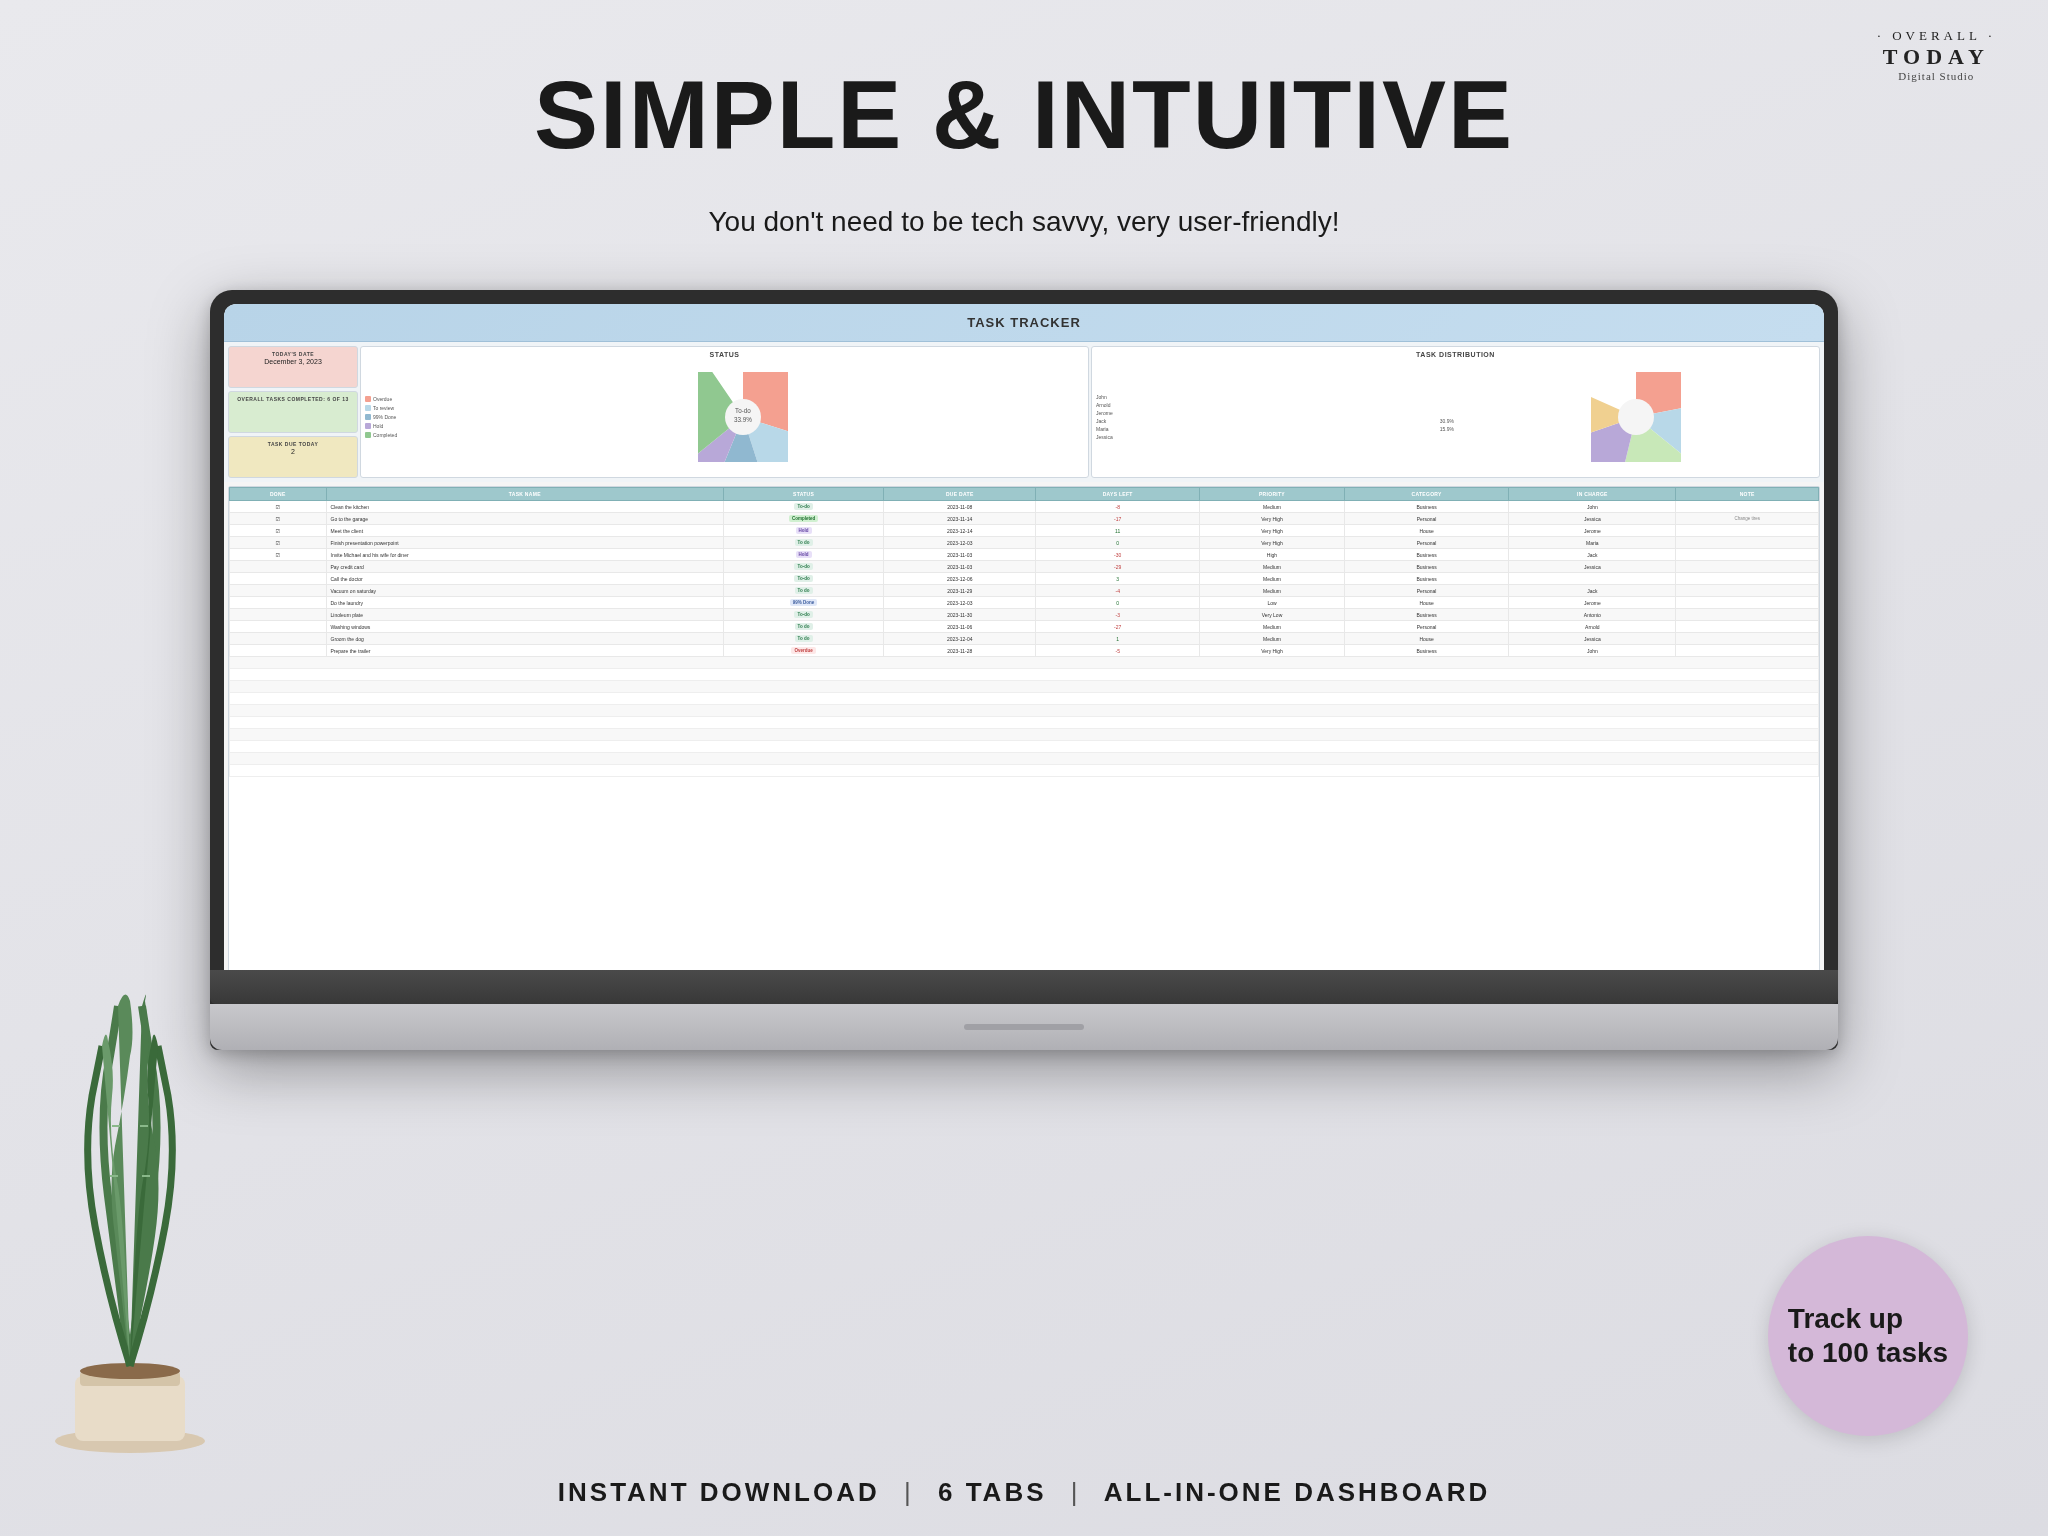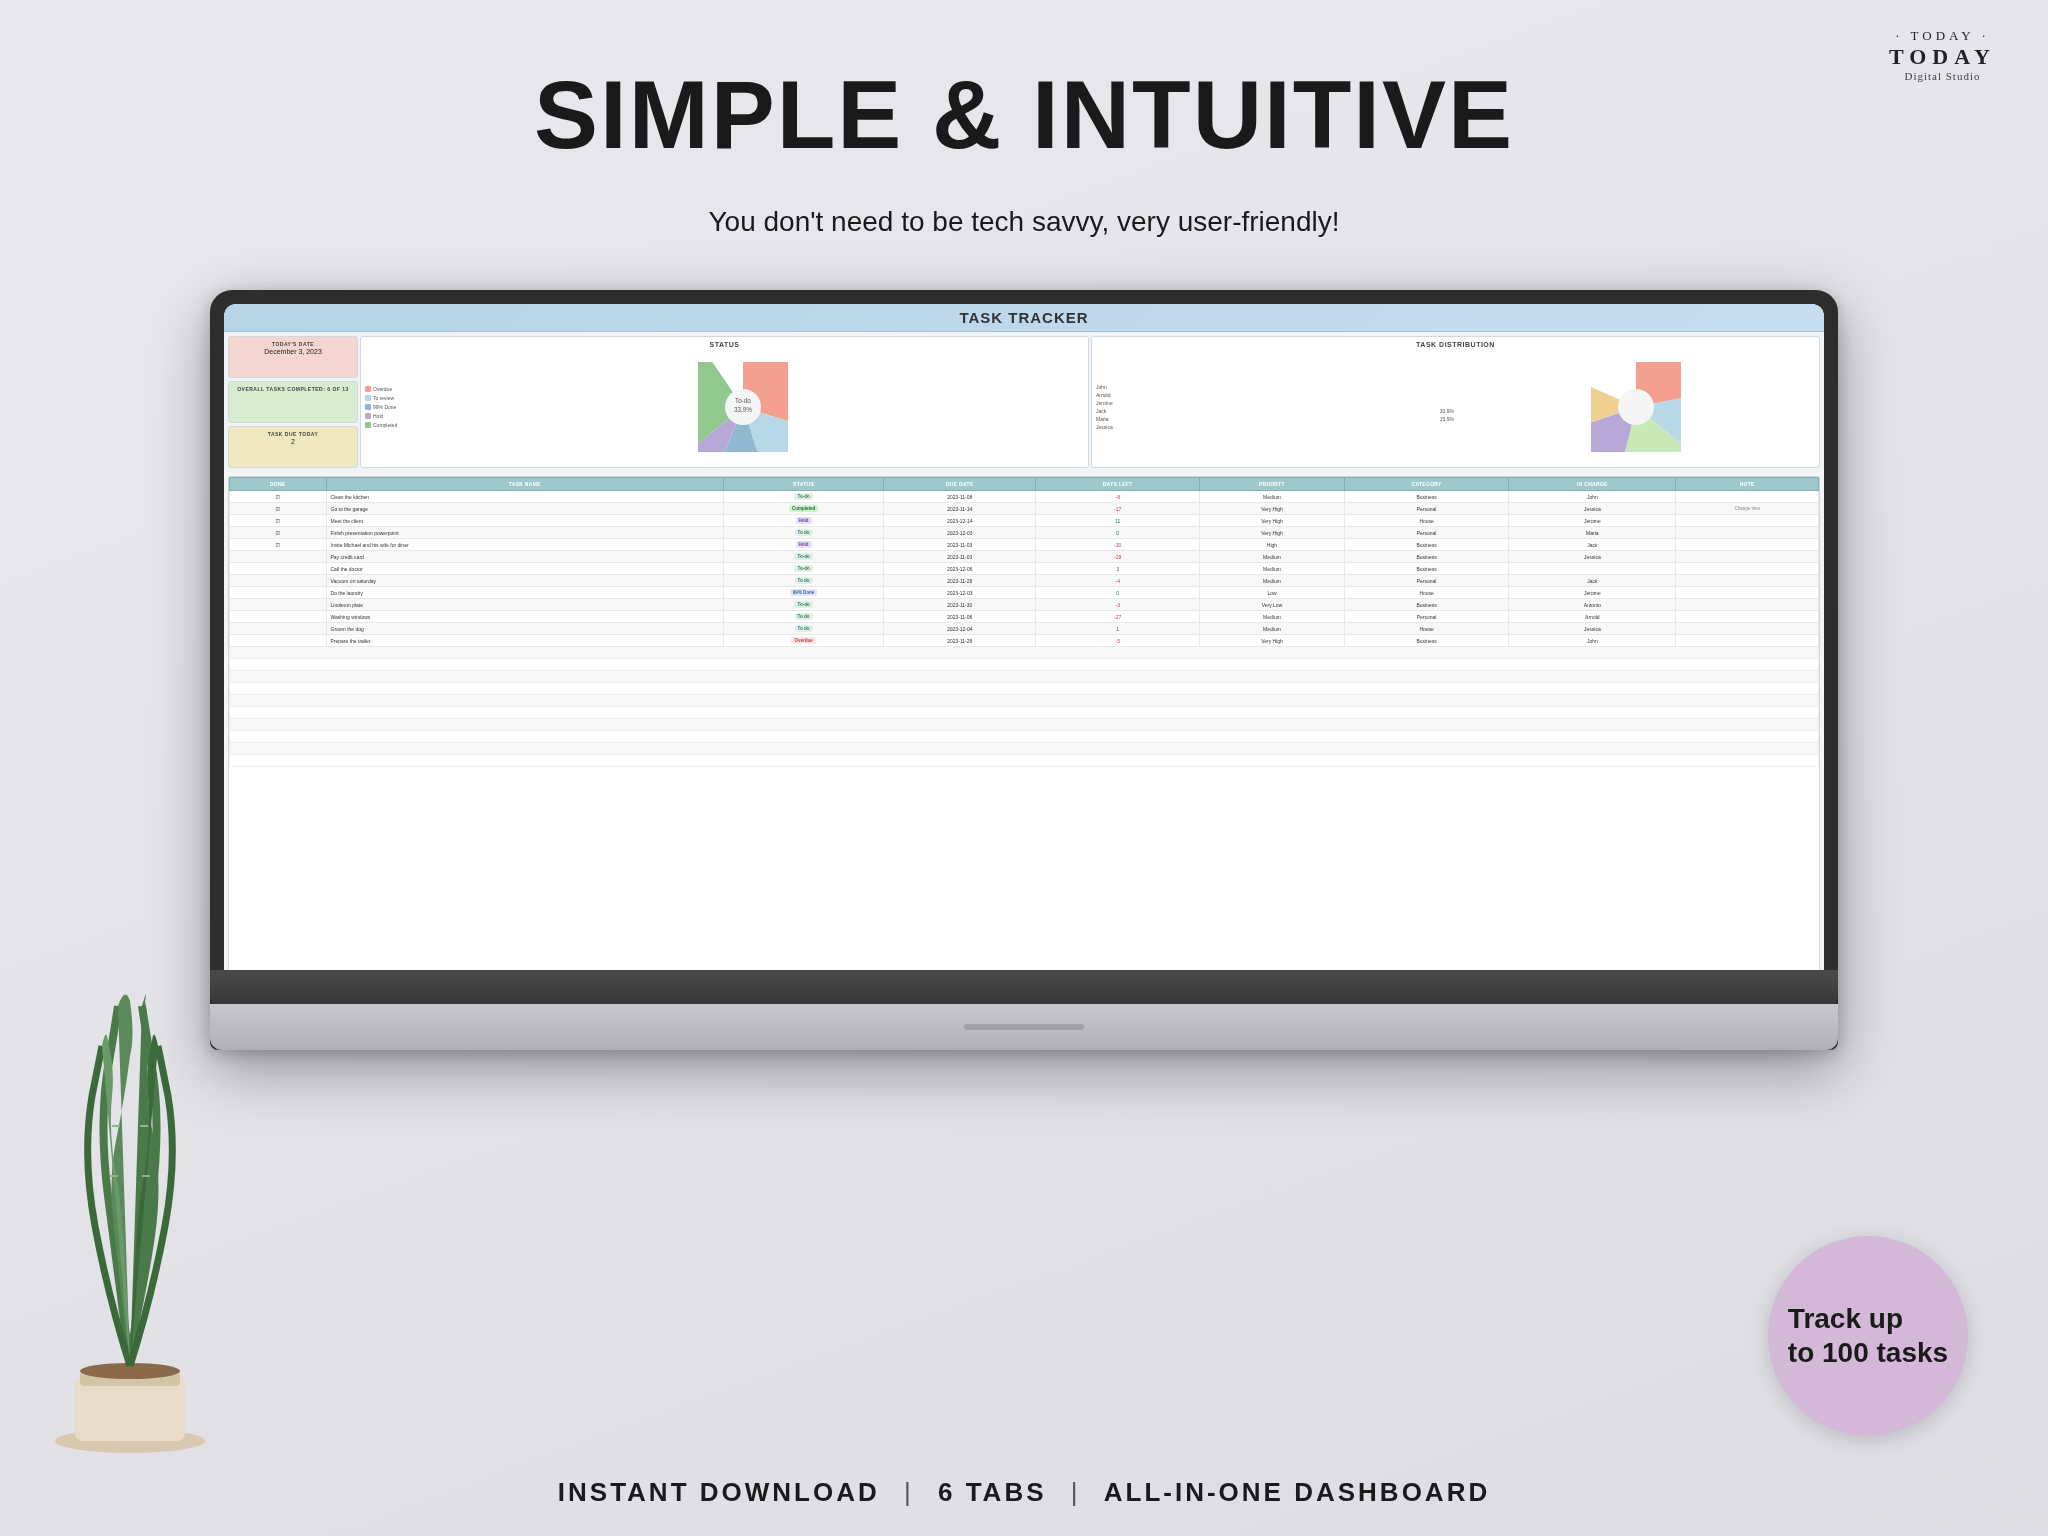--- a/index.html
+++ b/index.html
@@ -144,23 +144,23 @@
       background: #f5f5f5;
       display: flex;
       flex-direction: column;
       font-family: Arial, sans-serif;
       font-size: 7px;
     }
 
     
     .tracker-header {
       background: linear-gradient(135deg, #b8d4e8 0%, #c5ddef 100%);
-      padding: 5px 10px;
+      padding: 11px 10px;
       text-align: center;
-      font-size: 15px;
+      font-size: 13px;
       font-weight: bold;
       color: #333;
       border-bottom: 1px solid #a0c0d8;
       letter-spacing: 1px;
     }
 
     
     .dashboard-row {
       display: flex;
       flex-direction: row;
@@ -407,21 +407,21 @@
       justify-content: space-between;
       gap: 2px;
     }
   </style>
 </head>
 <body>
 
 <div class="bg"></div>
 
 <div class="brand-logo">
-  <div class="dots">· TODAY ·</div>
+  <div class="dots">· OVERALL ·</div>
   <div class="priori" style="font-size:22px;font-weight:bold;letter-spacing:6px;color:#222;">TODAY</div>
   <div class="sub">Digital Studio</div>
 </div>
 
 <div class="main-headline">SIMPLE &amp; INTUITIVE</div>
 
 <div class="subtitle-area">
   <div class="line2">You don't need to be tech savvy, very user-friendly!</div>
 </div>
 

